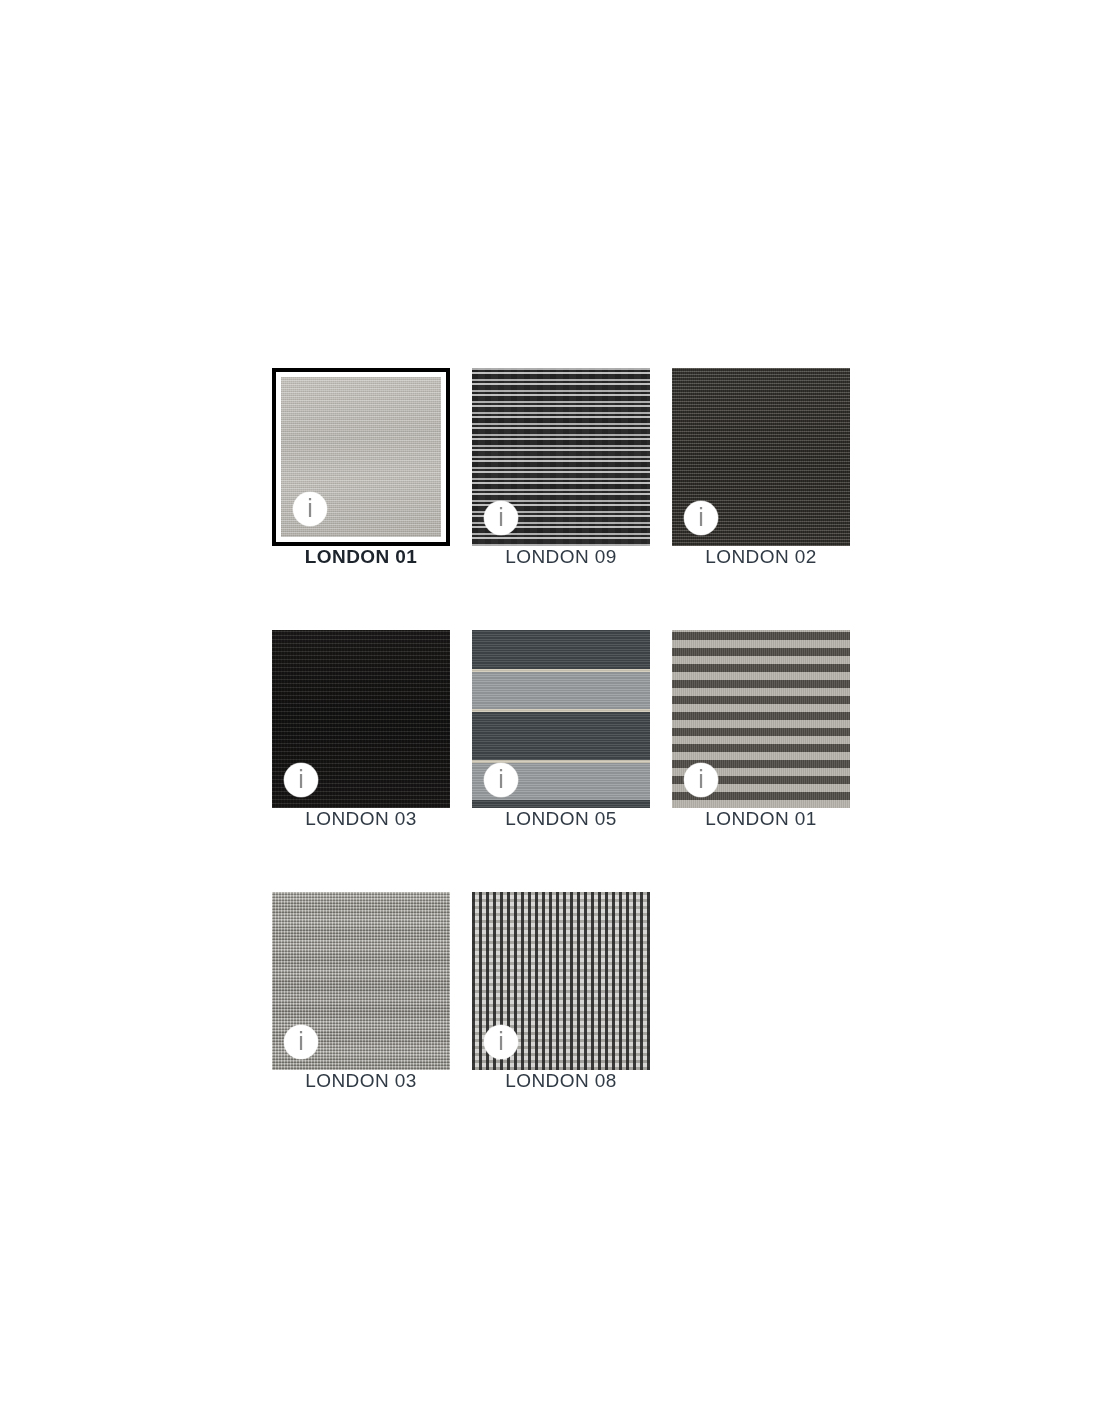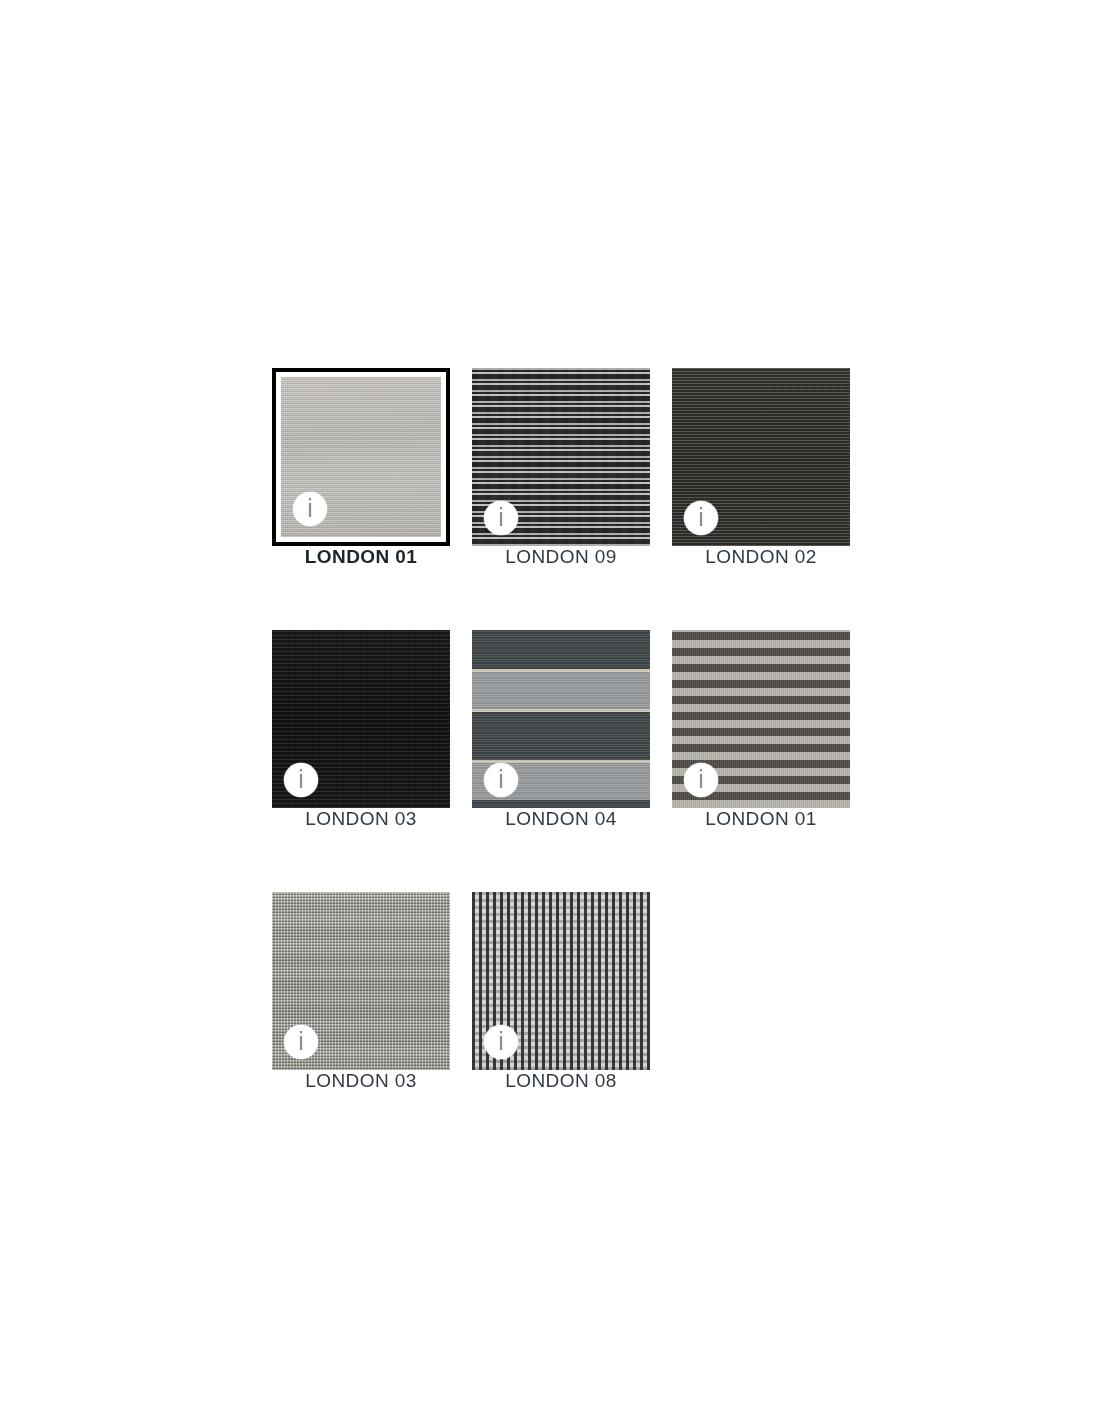--- a/index.html
+++ b/index.html
@@ -274,21 +274,21 @@
   </div>
 
   <div class="swatch-cell">
     <div class="swatch-frame">
       <div class="swatch-tile tex-london-05">
         <span class="info-badge">
           <span class="glyph">i</span>
         </span>
       </div>
     </div>
-    <div class="swatch-label">LONDON 04</div>
+    <div class="swatch-label">LONDON 05</div>
   </div>
 
   <div class="swatch-cell">
     <div class="swatch-frame">
       <div class="swatch-tile tex-london-06">
         <span class="info-badge">
           <span class="glyph">i</span>
         </span>
       </div>
     </div>

